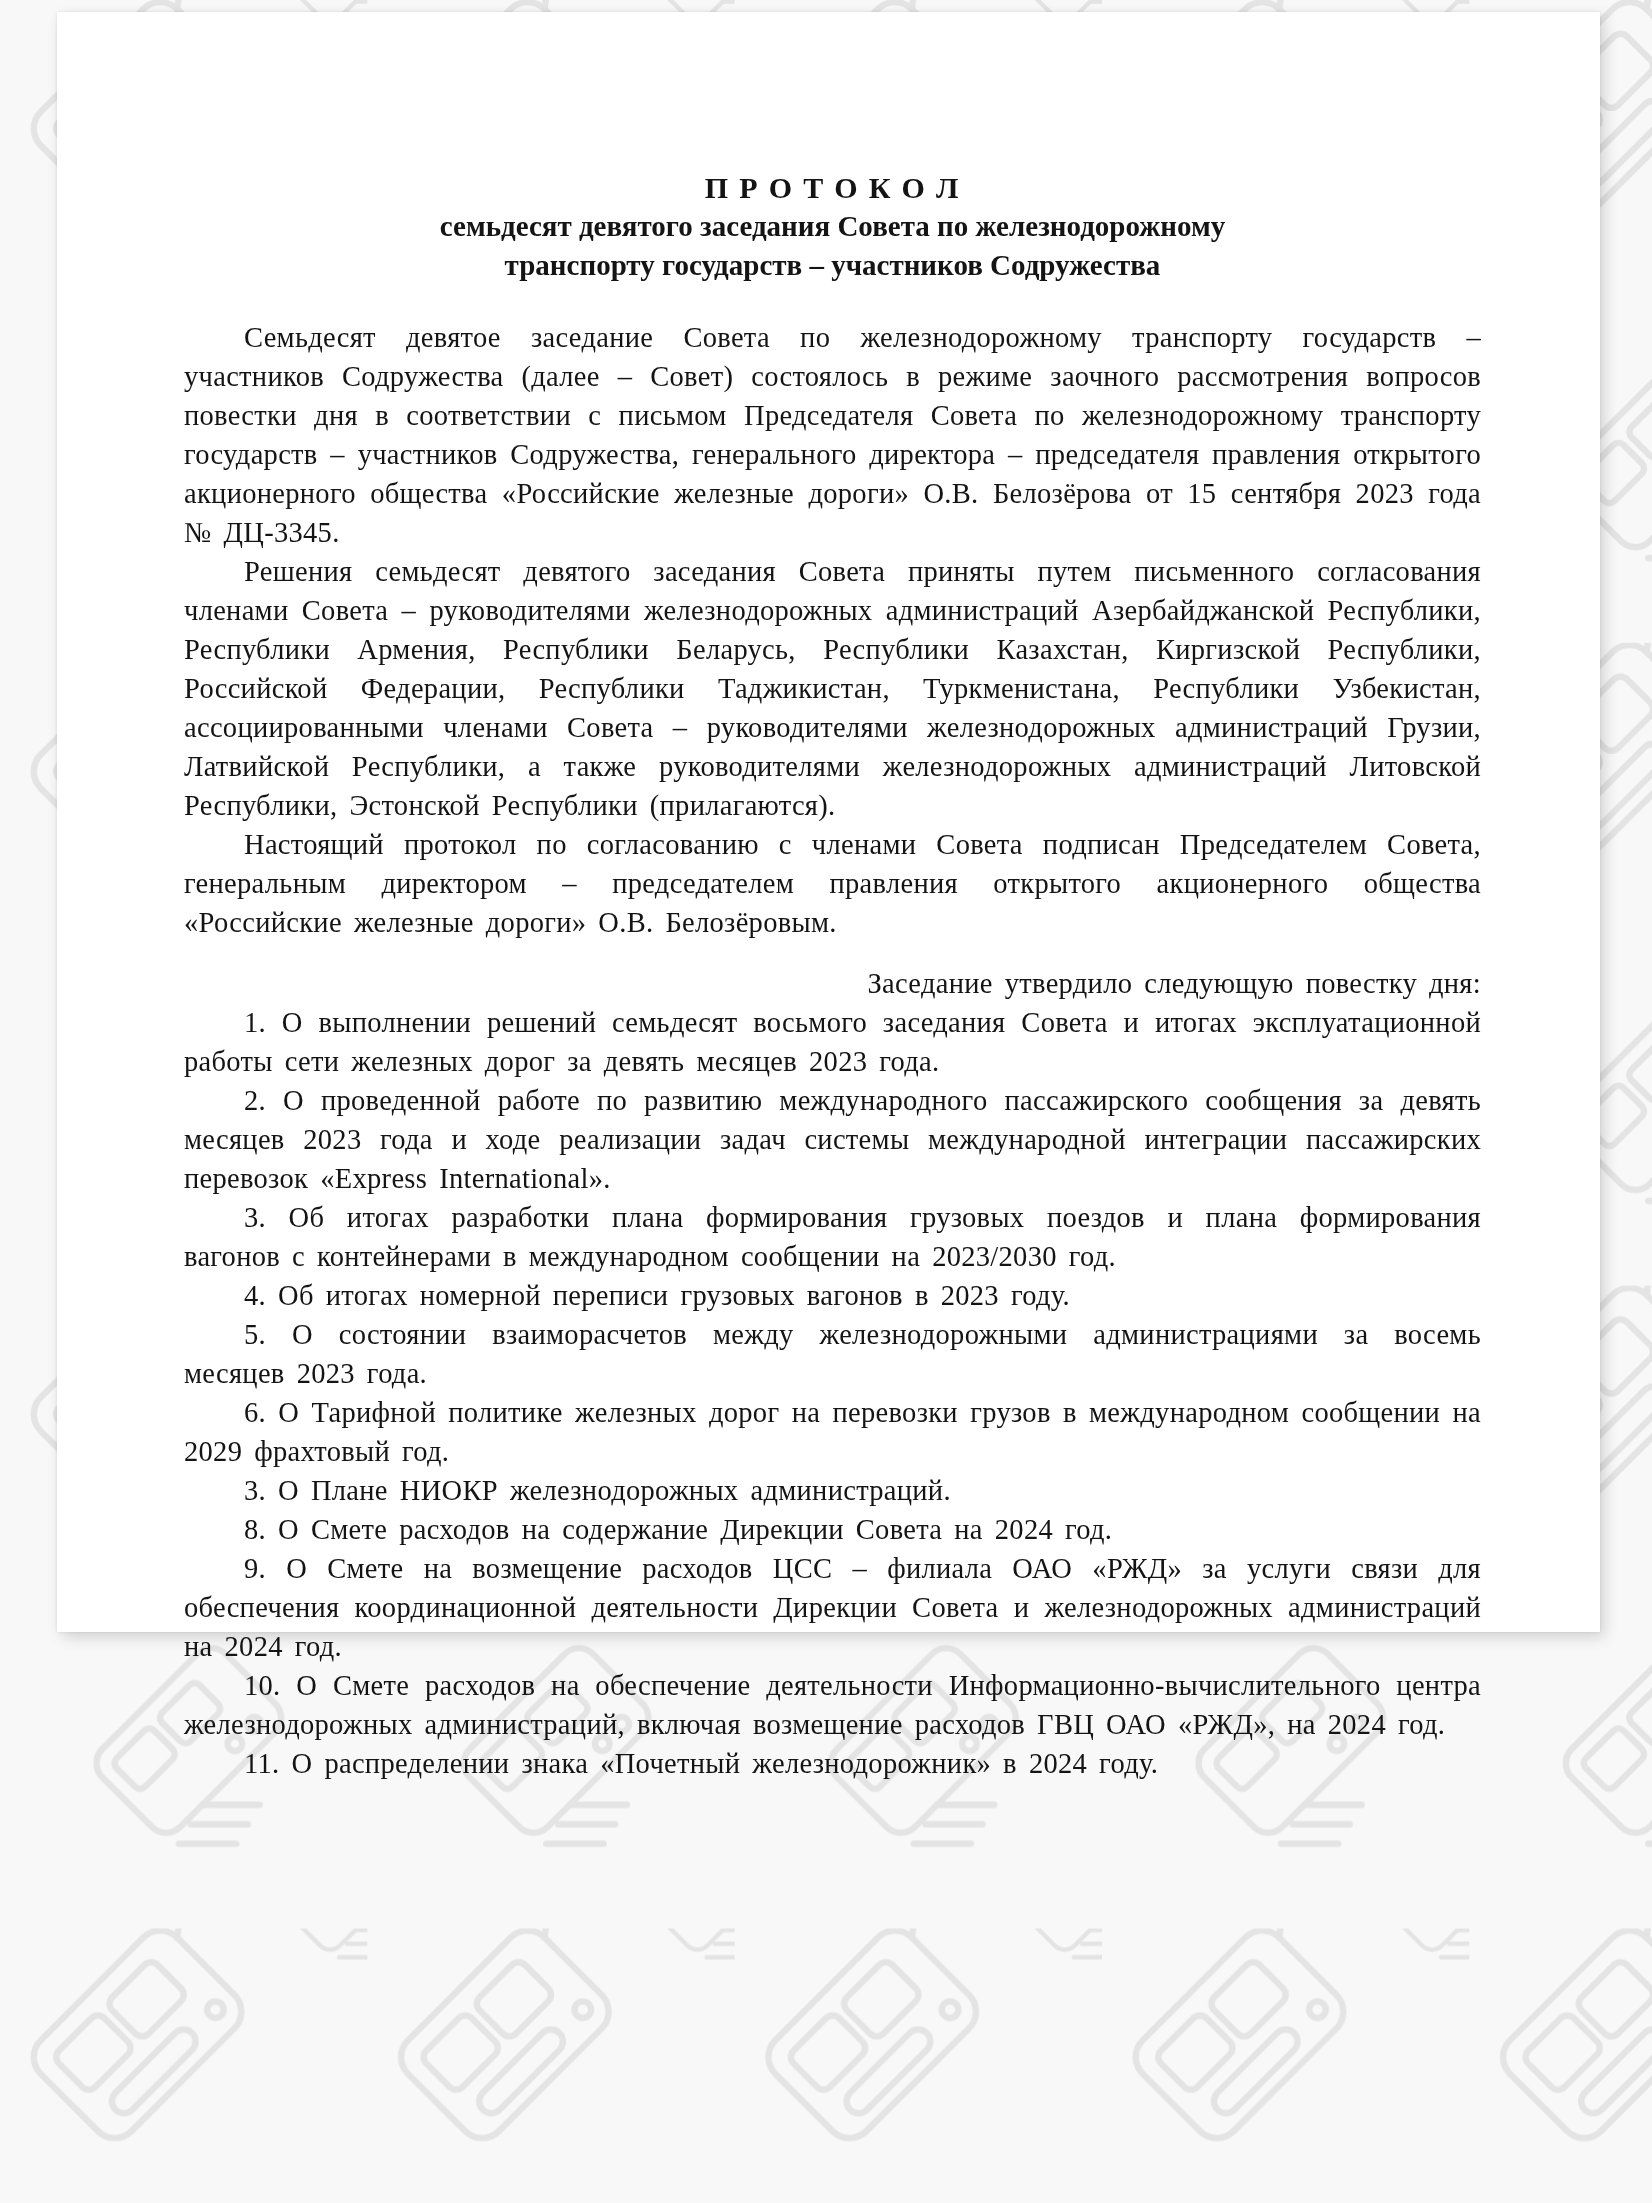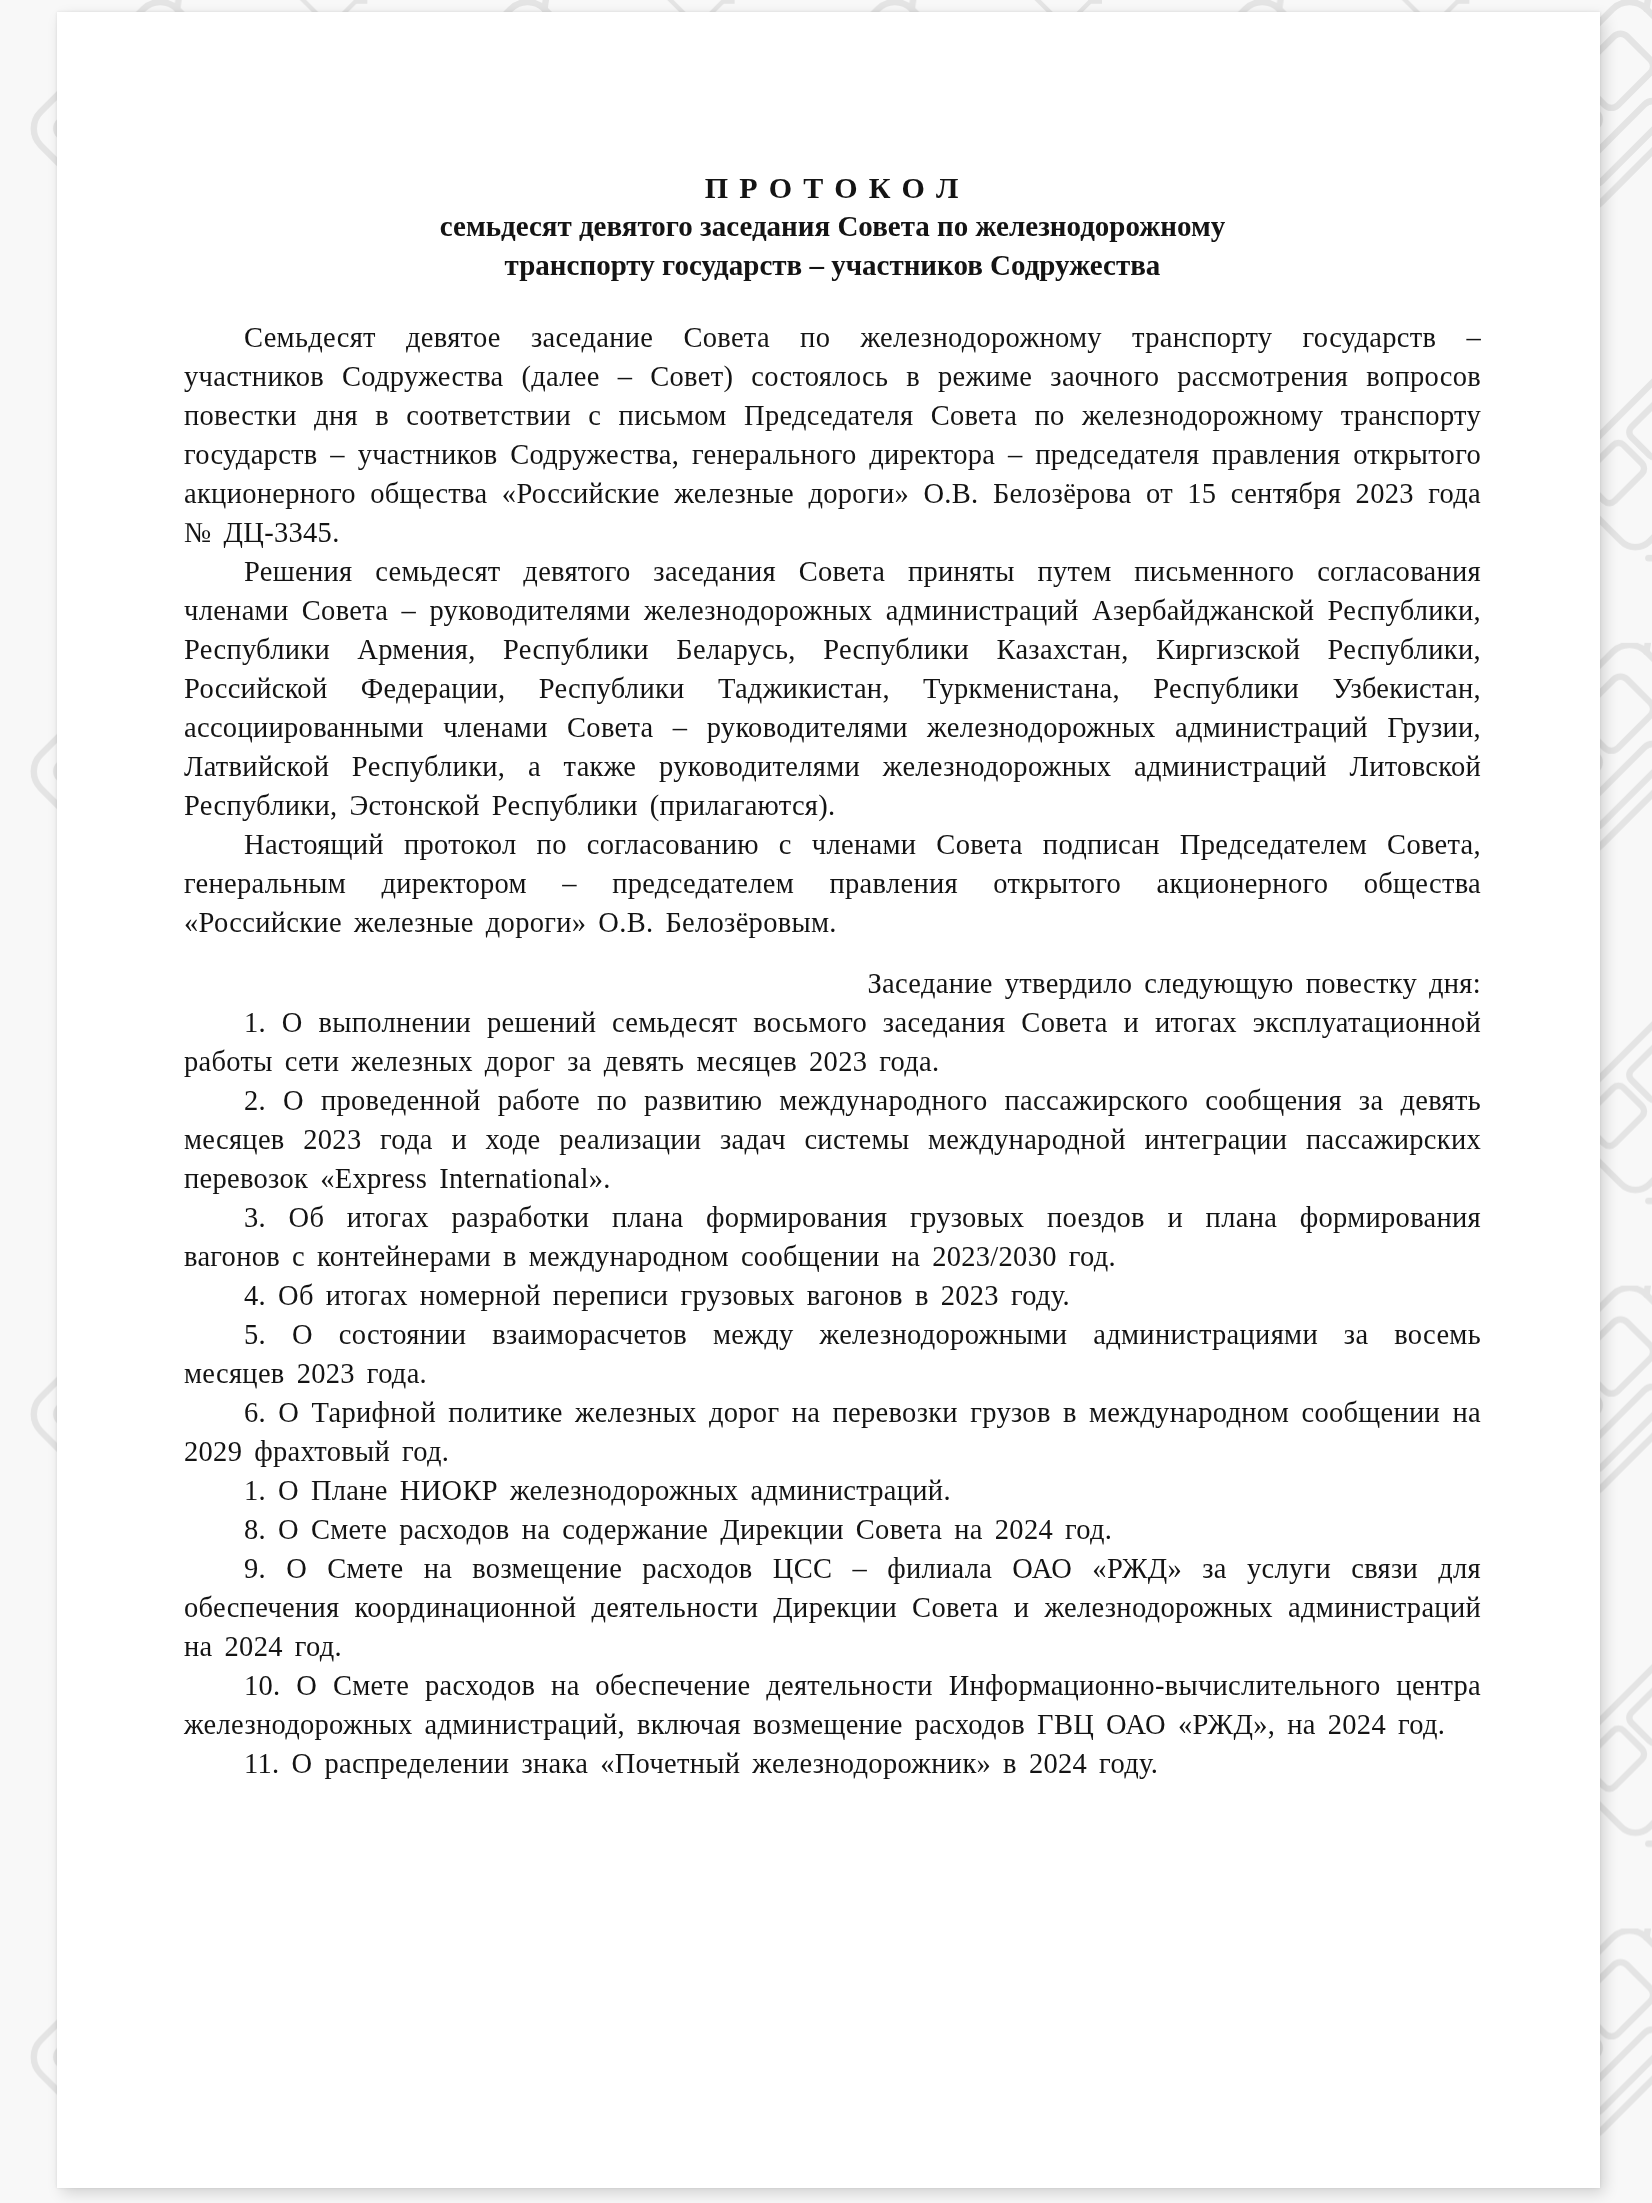--- a/index.html
+++ b/index.html
@@ -15,21 +15,21 @@
     top: 0;
     left: 0;
     width: 1653px;
     height: 2204px;
   }
   .page {
     position: absolute;
     left: 57px;
     top: 12px;
     width: 1543px;
-    height: 2176px;
+    height: 1620px;
     background: #ffffff;
     box-sizing: border-box;
     padding: 156px 119px 0 127px;
     box-shadow: 4.6px 6.4px 14.7px rgba(0,0,0,0.16), 0 0 2.8px rgba(0,0,0,0.10);
     font-family: "Liberation Serif", "DejaVu Serif", serif;
     color: #141414;
   }
   .doc-title {
     text-align: center;
     font-weight: bold;
@@ -104,19 +104,19 @@
   <p class="para">Настоящий протокол по согласованию с членами Совета подписан Председателем Совета, генеральным директором – председателем правления открытого акционерного общества «Российские железные дороги» О.В. Белозёровым.</p>
 
   <p class="para agenda-intro">Заседание утвердило следующую повестку дня:</p>
 
   <p class="para">1. О выполнении решений семьдесят восьмого заседания Совета и итогах эксплуатационной работы сети железных дорог за девять месяцев 2023 года.</p>
   <p class="para">2. О проведенной работе по развитию международного пассажирского сообщения за девять месяцев 2023 года и ходе реализации задач системы международной интеграции пассажирских перевозок «Express International».</p>
   <p class="para">3. Об итогах разработки плана формирования грузовых поездов и плана формирования вагонов с контейнерами в международном сообщении на 2023/2030 год.</p>
   <p class="para">4. Об итогах номерной переписи грузовых вагонов в 2023 году.</p>
   <p class="para">5. О состоянии взаиморасчетов между железнодорожными администрациями за восемь месяцев 2023 года.</p>
   <p class="para">6. О Тарифной политике железных дорог на перевозки грузов в международном сообщении на 2029 фрахтовый год.</p>
-  <p class="para">1. О Плане НИОКР железнодорожных администраций.</p>
+  <p class="para">3. О Плане НИОКР железнодорожных администраций.</p>
   <p class="para">8. О Смете расходов на содержание Дирекции Совета на 2024 год.</p>
   <p class="para">9. О Смете на возмещение расходов ЦСС – филиала ОАО «РЖД» за услуги связи для обеспечения координационной деятельности Дирекции Совета и железнодорожных администраций на 2024 год.</p>
   <p class="para">10. О Смете расходов на обеспечение деятельности Информационно-вычислительного центра железнодорожных администраций, включая возмещение расходов ГВЦ ОАО «РЖД», на 2024 год.</p>
   <p class="para">11. О распределении знака «Почетный железнодорожник» в 2024 году.</p>
 </div>
 
 
 </body></html>

